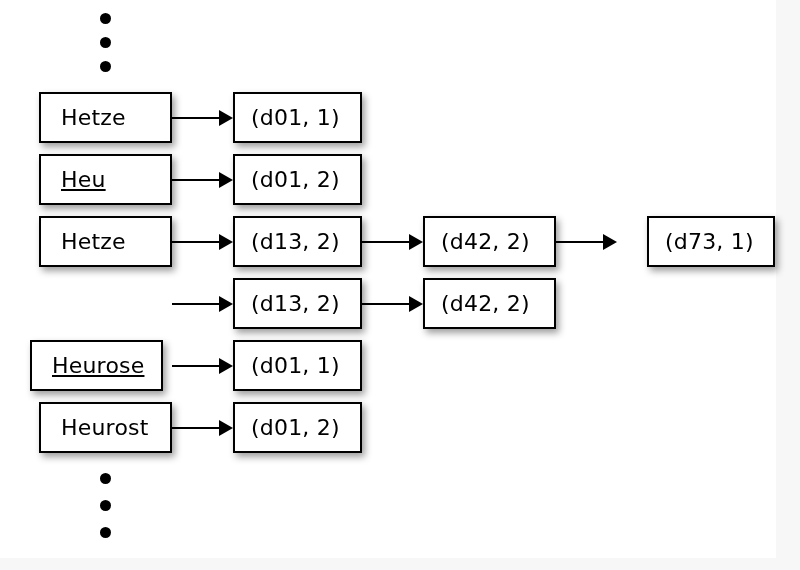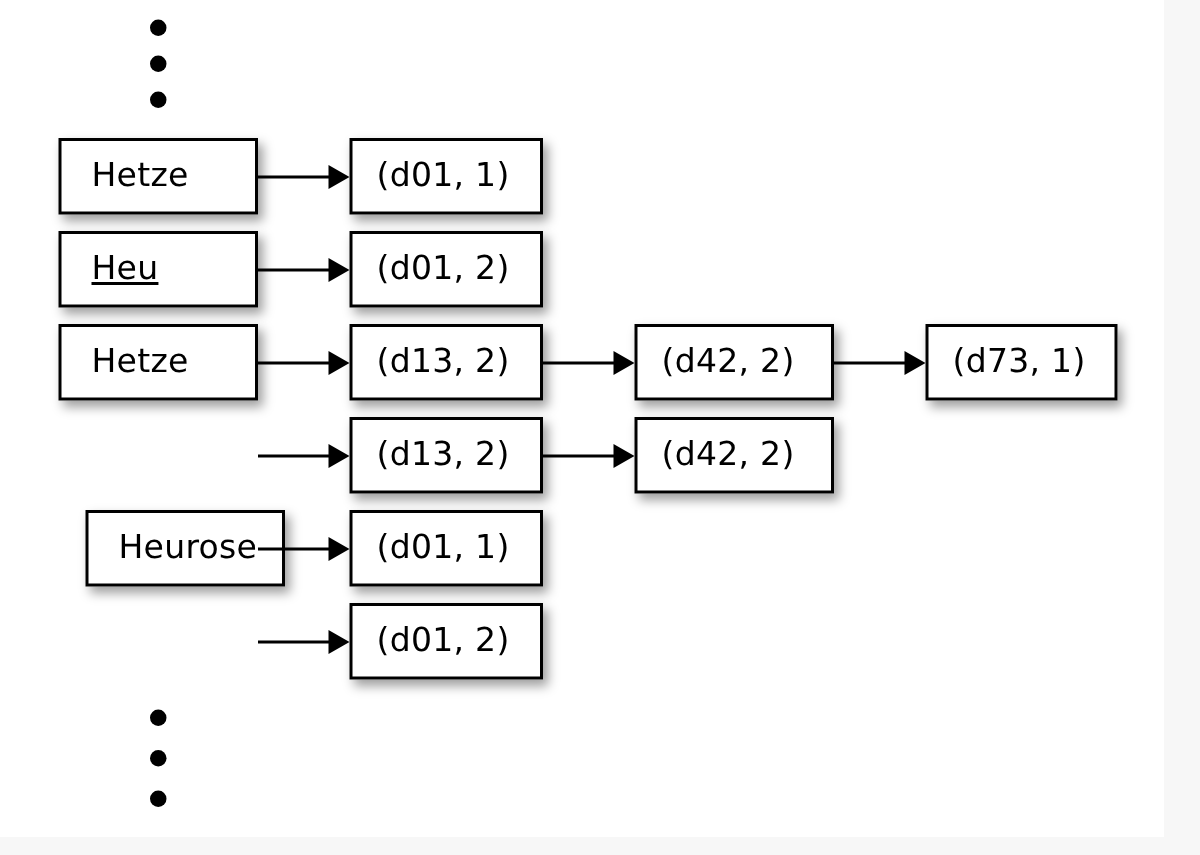--- a/index.html
+++ b/index.html
@@ -98,34 +98,35 @@
 
   <div class="node left" style="left:39px; top:216px; width:133px; height:51px;">Hetze</div>
   <div class="edge-line" style="left:172px; top:241px; width:50px;"></div>
   <div class="edge-head" style="left:219px; top:234px;"></div>
   <div class="node post" style="left:233px; top:216px; width:129px; height:51px;">(d13, 2)</div>
   <div class="edge-line" style="left:362px; top:241px; width:50px;"></div>
   <div class="edge-head" style="left:409px; top:234px;"></div>
   <div class="node post" style="left:423px; top:216px; width:133px; height:51px;">(d42, 2)</div>
   <div class="edge-line" style="left:556px; top:241px; width:50px;"></div>
   <div class="edge-head" style="left:603px; top:234px;"></div>
-  <div class="node post" style="left:617px; top:216px; width:128px; height:51px;">(d73, 1)</div>
+  <div class="node post" style="left:647px; top:216px; width:128px; height:51px;">(d73, 1)</div>
 
   <div class="edge-line" style="left:172px; top:303px; width:50px;"></div>
   <div class="edge-head" style="left:219px; top:296px;"></div>
   <div class="node post" style="left:233px; top:278px; width:129px; height:51px;">(d13, 2)</div>
   <div class="edge-line" style="left:362px; top:303px; width:50px;"></div>
   <div class="edge-head" style="left:409px; top:296px;"></div>
   <div class="node post" style="left:423px; top:278px; width:133px; height:51px;">(d42, 2)</div>
 
-  <div class="node left" style="left:57px; top:340px; width:133px; height:51px;">Heurose</div>
+  <div class="node left" style="left:30px; top:340px; width:133px; height:51px;text-decoration:underline;">Heurose</div>
   <div class="edge-line" style="left:172px; top:365px; width:50px;"></div>
   <div class="edge-head" style="left:219px; top:358px;"></div>
   <div class="node post" style="left:233px; top:340px; width:129px; height:51px;">(d01, 1)</div>
 
+  <div class="node left" style="left:39px; top:402px; width:133px; height:51px;">Heurost</div>
   <div class="edge-line" style="left:172px; top:427px; width:50px;"></div>
   <div class="edge-head" style="left:219px; top:420px;"></div>
   <div class="node post" style="left:233px; top:402px; width:129px; height:51px;">(d01, 2)</div>
 
   <div>
     <div class="dot" style="left:100px; top:473px;"></div>
     <div class="dot" style="left:100px; top:500px;"></div>
     <div class="dot" style="left:100px; top:527px;"></div>
   </div>
 

